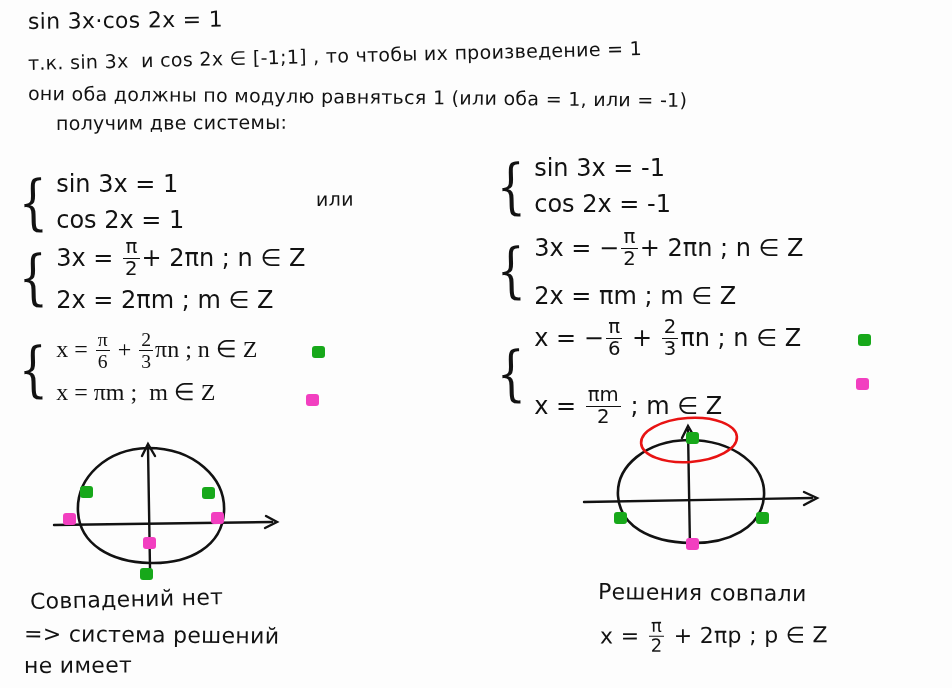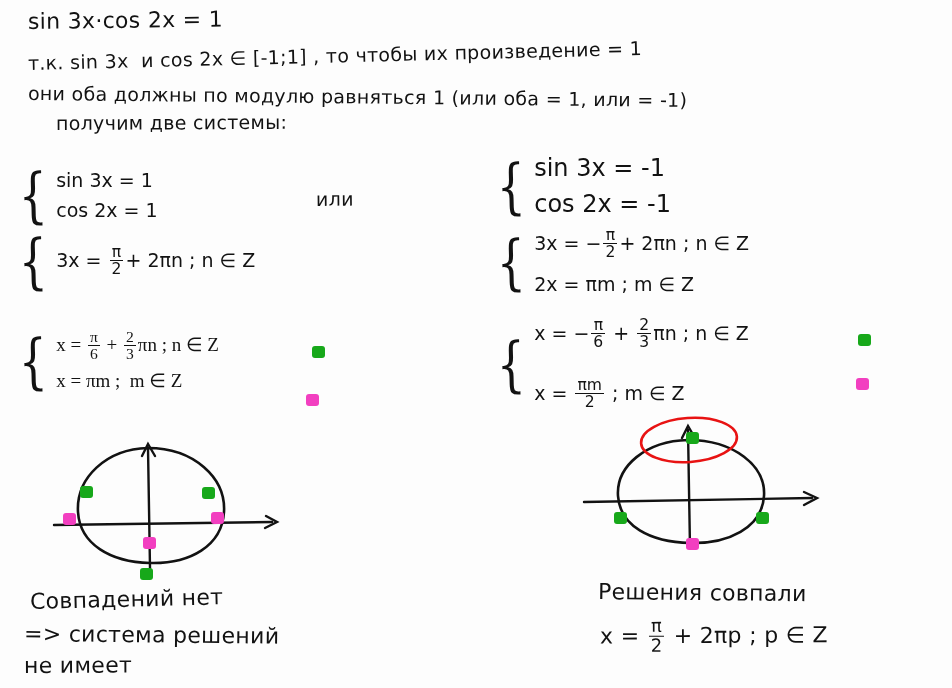--- a/index.html
+++ b/index.html
@@ -61,21 +61,21 @@
     line-height: 0.78;
     font-weight: 300;
     margin-right: 4px;
     transform: scaleX(0.75) rotate(-2deg);
     transform-origin: center;
   }
   .sys-lines {
     display: flex;
     flex-direction: column;
     gap: 4px;
-    font-size: 19px;
+    font-size: 24px;
     white-space: pre;
   }
   .sys-lines > div { line-height: 1.35; }
 
   
   .circle-wrap { position: absolute; }
   svg { overflow: visible; }
 
   
   .dot {
@@ -107,20 +107,21 @@
       <div>cos 2x = 1</div>
     </div>
   </div>
 
   <div class="hw" style="left:316px; top:188px;">или</div>
 
   <div class="sys" style="left:14px; top:238px;">
     <div class="brace">{</div>
     <div class="sys-lines">
       <div>3x = <span class="frac"><span class="num">π</span><span class="den">2</span></span>+ 2πn ; n ∈ Z</div>
+      <div>2x = 2πm ; m ∈ Z</div>
     </div>
   </div>
 
   <div class="sys" style="left:14px; top:330px;">
     <div class="brace">{</div>
     <div class="sys-lines" style="gap:4px;font-family:Liberation Serif, serif;">
       <div>x = <span class="frac"><span class="num">π</span><span class="den">6</span></span> + <span class="frac"><span class="num">2</span><span class="den">3</span></span>πn ; n ∈ Z</div>
       <div>x = πm ;  m ∈ Z</div>
     </div>
   </div>

